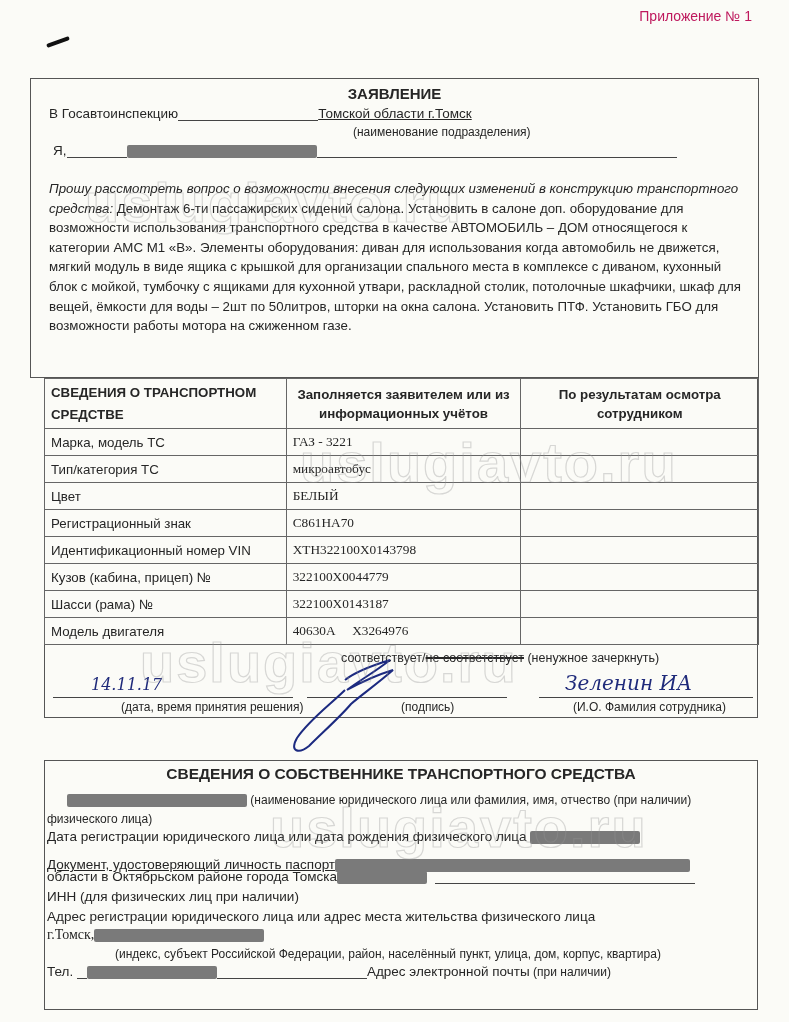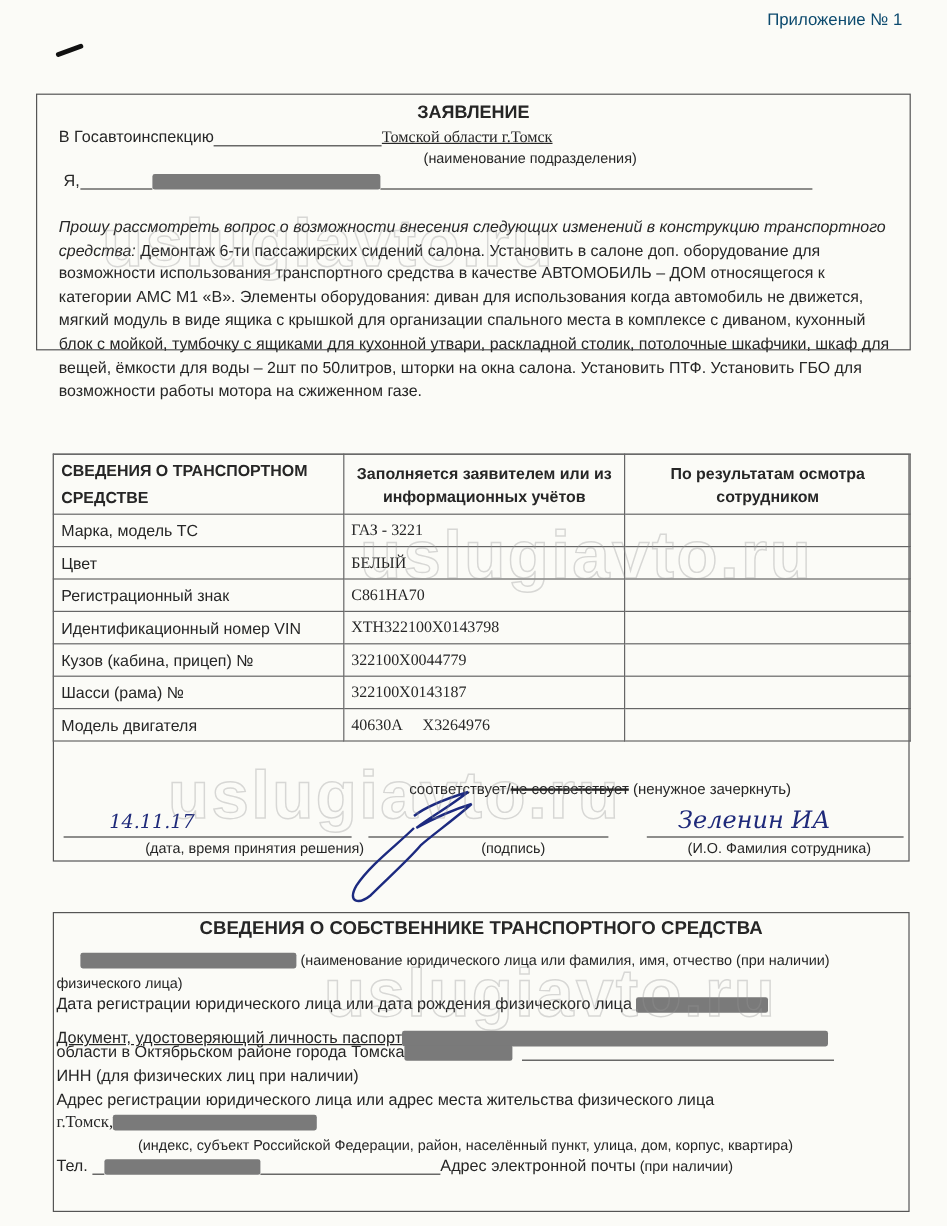--- a/index.html
+++ b/index.html
@@ -1,21 +1,21 @@
 <!DOCTYPE html>
 <html><head>
 <meta charset="utf-8">
 <style>
   * { box-sizing: border-box; margin: 0; padding: 0; }
   html, body { width: 789px; height: 1022px; background: #fbfbf7; overflow: hidden; }
   body { position: relative; font-family: "Liberation Sans", sans-serif; color: #262626; font-size: 13px; }
   .abs { position: absolute; }
-  .appendix { right: 37px; top: 8px; font-size: 14px; color: #0c4a6e; }
+  .appendix { right: 37px; top: 8px; font-size: 14px; color: #be185d; }
   .pen-mark { left: 46px; top: 40px; width: 24px; height: 4px; background: #111; transform: rotate(-20deg); border-radius: 2px; }
-  .box1 { left: 30px; top: 78px; width: 729px; height: 214px; border: 1px solid #555; }
+  .box1 { left: 30px; top: 78px; width: 729px; height: 300px; border: 1px solid #555; }
   .title { position: absolute; left: 0; right: 0; top: 6px; text-align: center; font-weight: bold; font-size: 15px; }
   .line { position: absolute; font-size: 13.5px; white-space: nowrap; }
   .uline { display: inline-block; border-bottom: 1px solid #444; vertical-align: bottom; }
   .redact { display: inline-block; background: #7a7a7a; height: 13px; vertical-align: middle; border-radius: 2px; }
   .petition { position: absolute; left: 18px; right: 12px; top: 100px; font-size: 13.3px; line-height: 19.6px; }
   .petition .ital { font-style: italic; }
   .box2 { left: 44px; top: 378px; width: 714px; height: 340px; border: 1px solid #555; }
   table.ts { border-collapse: collapse; position: absolute; left: -1px; top: -1px; width: 715px; }
   table.ts td { border: 1px solid #666; height: 27px; padding: 0 6px; font-size: 13.3px; vertical-align: middle; }
   table.ts .hdr td { height: 50px; font-weight: bold; }
@@ -33,21 +33,21 @@
 </style>
 </head>
 <body>
 
 <div class="abs appendix">Приложение № 1</div>
 <div class="abs pen-mark"></div>
 
 <div class="abs box1">
   <div class="title">ЗАЯВЛЕНИЕ</div>
   <div class="line" style="left:18px; top:27px;">
-    <span>В Госавтоинспекцию</span><span class="uline" style="width:140px;"></span><span style="text-decoration:underline;font-family:Liberation Serif, serif;">Томской области г.Томск</span>
+    <span>В Госавтоинспекцию</span><span class="uline" style="width:140px;"></span><span style="text-decoration:underline;">Томской области г.Томск</span>
   </div>
   <div class="line small" style="left:322px; top:46px;">(наименование подразделения)</div>
   <div class="line" style="left:22px; top:64px;">
     <span>Я,</span><span class="uline" style="width:60px;"></span><span class="redact" style="width:190px;"></span><span class="uline" style="width:360px;"></span>
   </div>
   <div class="petition">
     <span class="ital">Прошу рассмотреть вопрос о возможности внесения следующих изменений в конструкцию транспортного средства:</span><span> Демонтаж 6-ти пассажирских сидений салона. Установить в салоне доп. оборудование для возможности использования транспортного средства в качестве АВТОМОБИЛЬ – ДОМ относящегося к категории АМС М1 «В». Элементы оборудования: диван для использования когда автомобиль не движется, мягкий модуль в виде ящика с крышкой для организации спального места в комплексе с диваном, кухонный блок с мойкой, тумбочку с ящиками для кухонной утвари, раскладной столик, потолочные шкафчики, шкаф для вещей, ёмкости для воды – 2шт по 50литров, шторки на окна салона. Установить ПТФ. Установить ГБО для возможности работы мотора на сжиженном газе.</span>
   </div>
 </div>
 
@@ -55,20 +55,25 @@
   <table class="ts">
     <tbody>
         <tr class="hdr">
       <td class="c1 h1">СВЕДЕНИЯ О ТРАНСПОРТНОМ СРЕДСТВЕ</td>
       <td class="c2 h2">Заполняется заявителем или из информационных учётов</td>
       <td class="c3 h3">По результатам осмотра сотрудником</td>
     </tr>
     <tr>
           <td>Марка, модель ТС</td>
           <td class="val">ГАЗ - 3221</td>
+          <td></td>
+        </tr>
+    <tr>
+          <td>Тип/категория ТС</td>
+          <td class="val">микроавтобус</td>
           <td></td>
         </tr>
     <tr>
           <td>Цвет</td>
           <td class="val">БЕЛЫЙ</td>
           <td></td>
         </tr>
     <tr>
           <td>Регистрационный знак</td>
           <td class="val">С861НА70</td>

